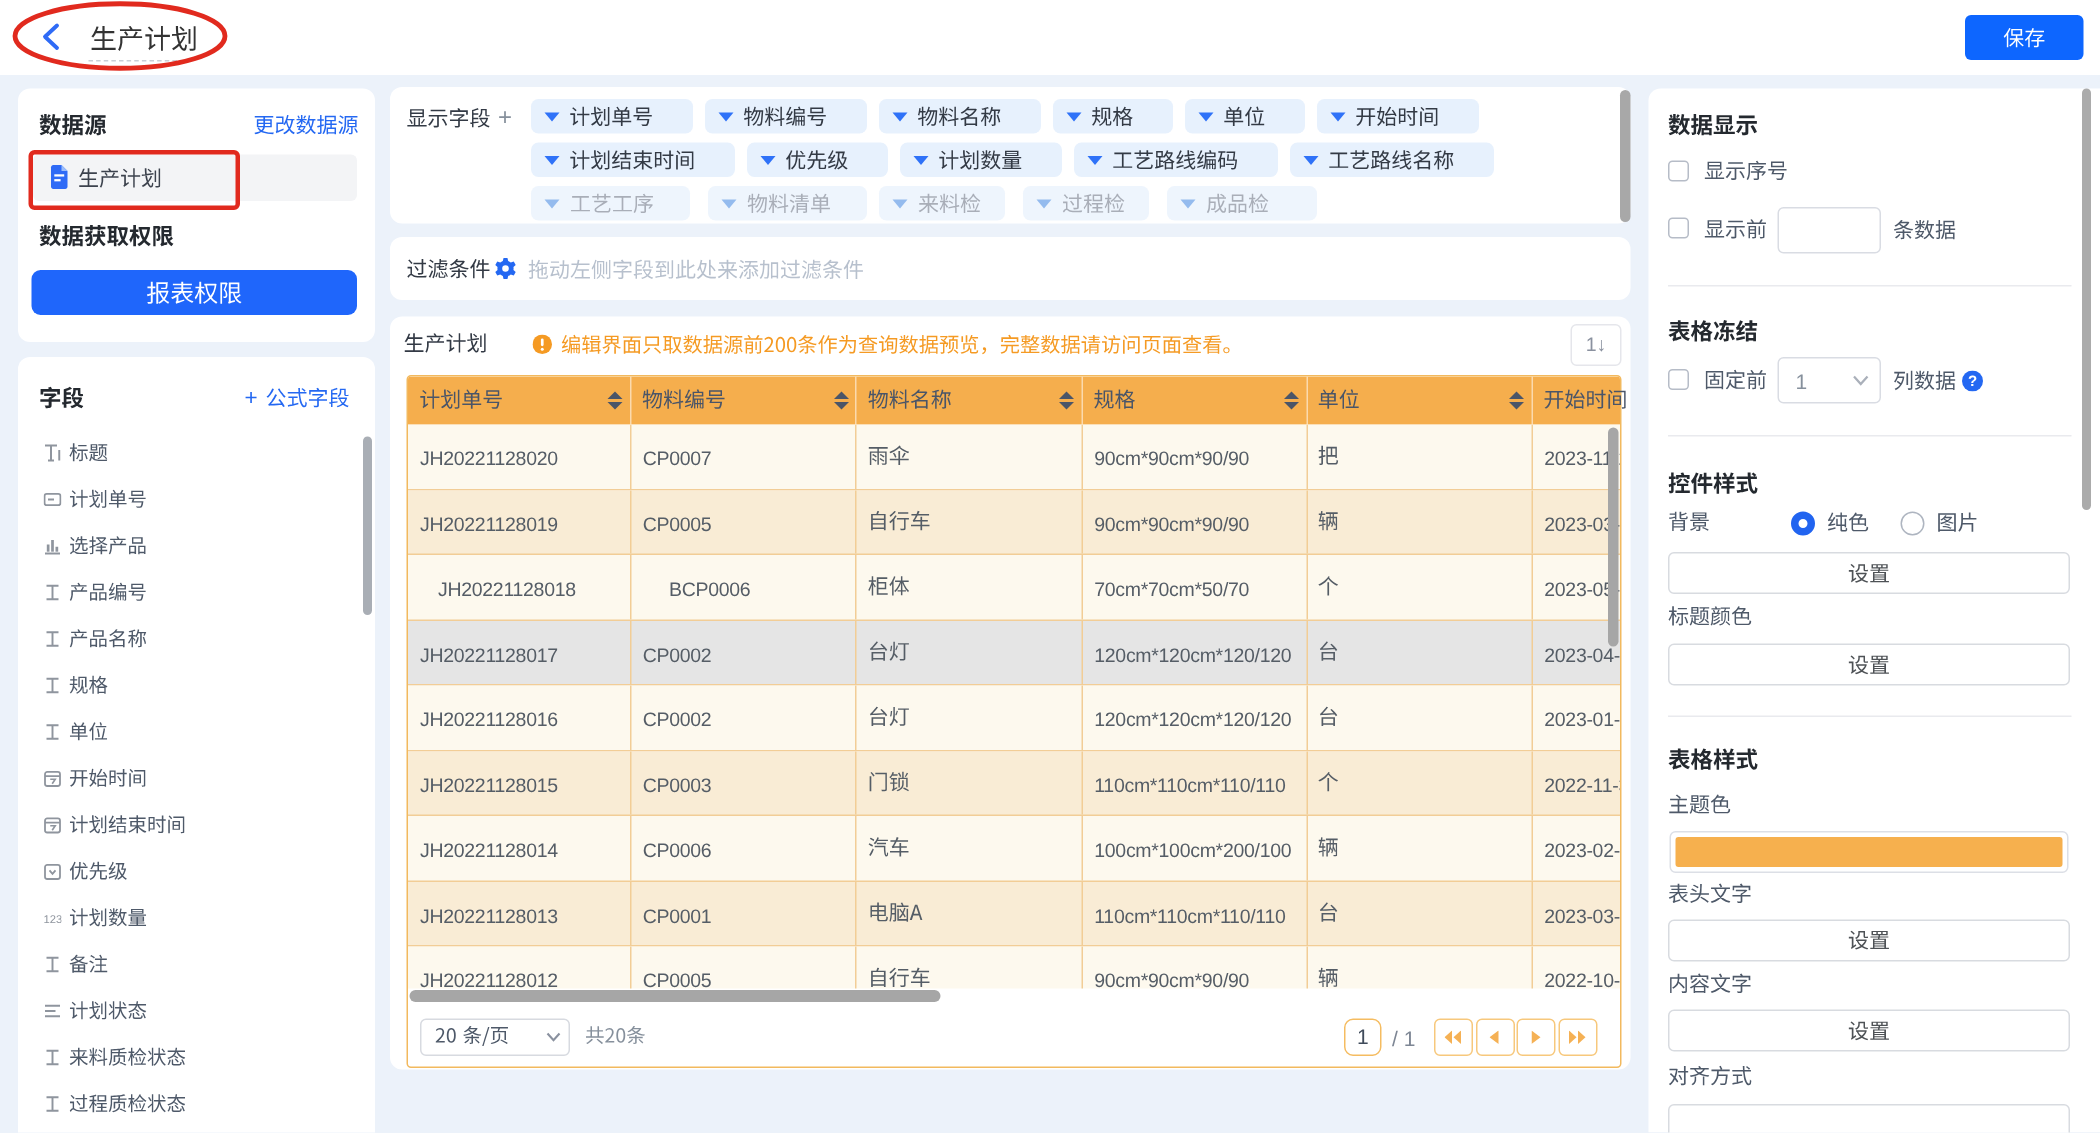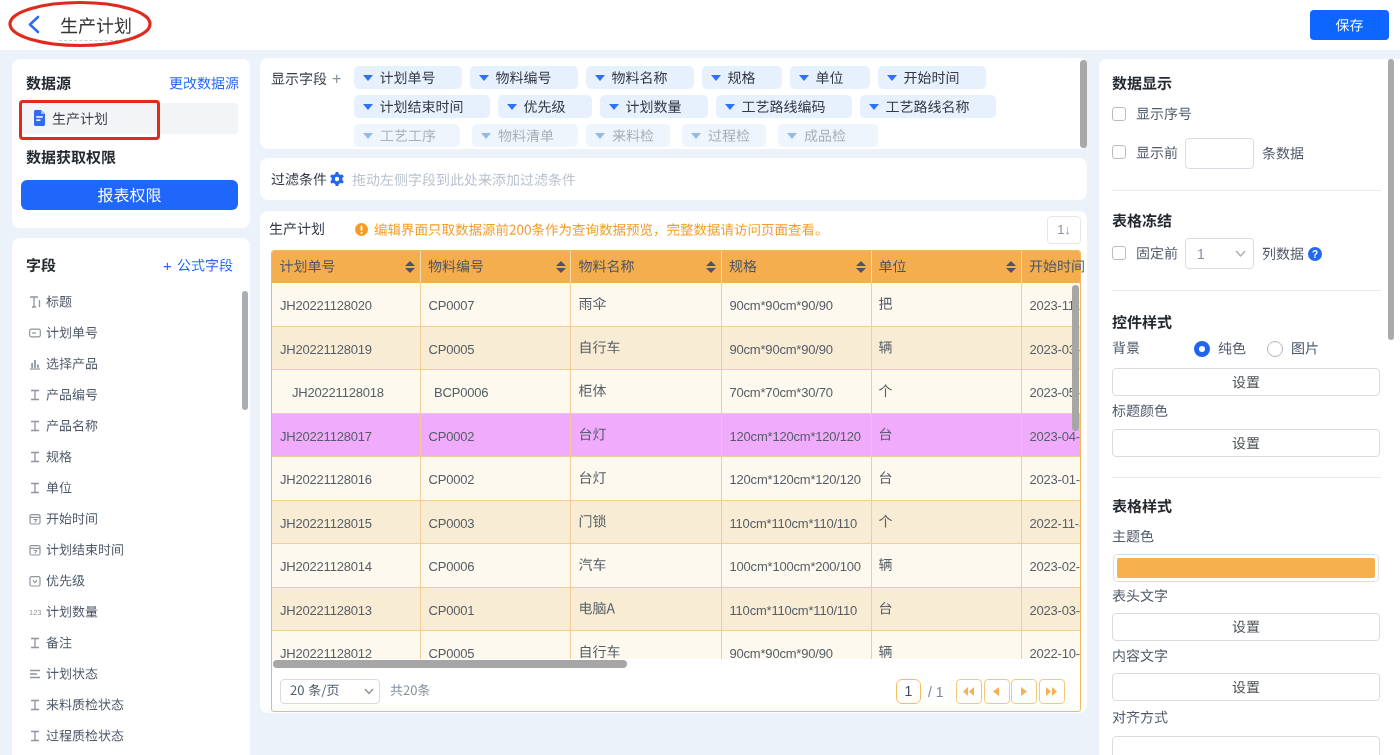--- a/index.html
+++ b/index.html
@@ -221,25 +221,25 @@
         <div class="ct" style="left:757.5px;top:15px">2023-03-15</div>
       </div>
 <div class="a" style="left:0;top:87px;width:808px;height:43.5px;background:#fdf9ee;border-bottom:1px solid #f2cd96">
         <div class="cell" style="left:0px;width:148.5px"></div>
         <div class="cell" style="left:148.5px;width:150.5px"></div>
         <div class="cell" style="left:299px;width:150.5px"></div>
         <div class="cell" style="left:449.5px;width:150px"></div>
         <div class="cell" style="left:599.5px;width:150px"></div>
         <div class="cell" style="left:749.5px;width:150px"></div>
         <div class="ct" style="left:20px;top:15px">JH20221128018</div>
-        <div class="ct" style="left:162px;top:15px">BCP0006</div>
-        <div class="ct" style="left:457.5px;top:15px">70cm*70cm*30/70</div>
+        <div class="ct" style="left:174px;top:15px">BCP0006</div>
+        <div class="ct" style="left:457.5px;top:15px">70cm*70cm*50/70</div>
         <div class="ct" style="left:757.5px;top:15px">2023-05-20</div>
       </div>
-<div class="a" style="left:0;top:130.5px;width:808px;height:43.5px;background:#f0abfc;border-bottom:1px solid #f2cd96">
+<div class="a" style="left:0;top:130.5px;width:808px;height:43.5px;background:#e5e5e5;border-bottom:1px solid #f2cd96">
         <div class="cell" style="left:0px;width:148.5px"></div>
         <div class="cell" style="left:148.5px;width:150.5px"></div>
         <div class="cell" style="left:299px;width:150.5px"></div>
         <div class="cell" style="left:449.5px;width:150px"></div>
         <div class="cell" style="left:599.5px;width:150px"></div>
         <div class="cell" style="left:749.5px;width:150px"></div>
         <div class="ct" style="left:8px;top:15px">JH20221128017</div>
         <div class="ct" style="left:156.5px;top:15px">CP0002</div>
         <div class="ct" style="left:457.5px;top:15px">120cm*120cm*120/120</div>
         <div class="ct" style="left:757.5px;top:15px">2023-04-10</div>

